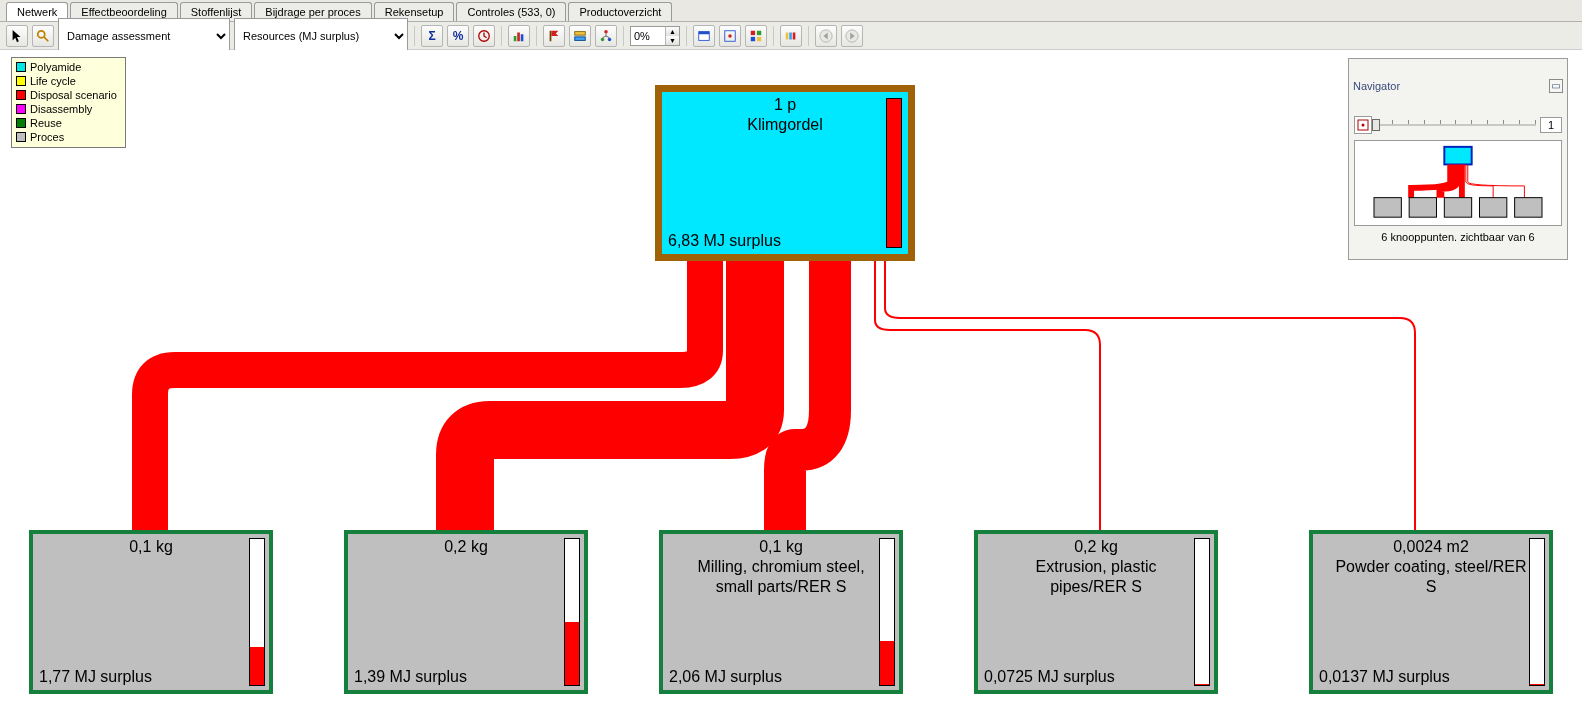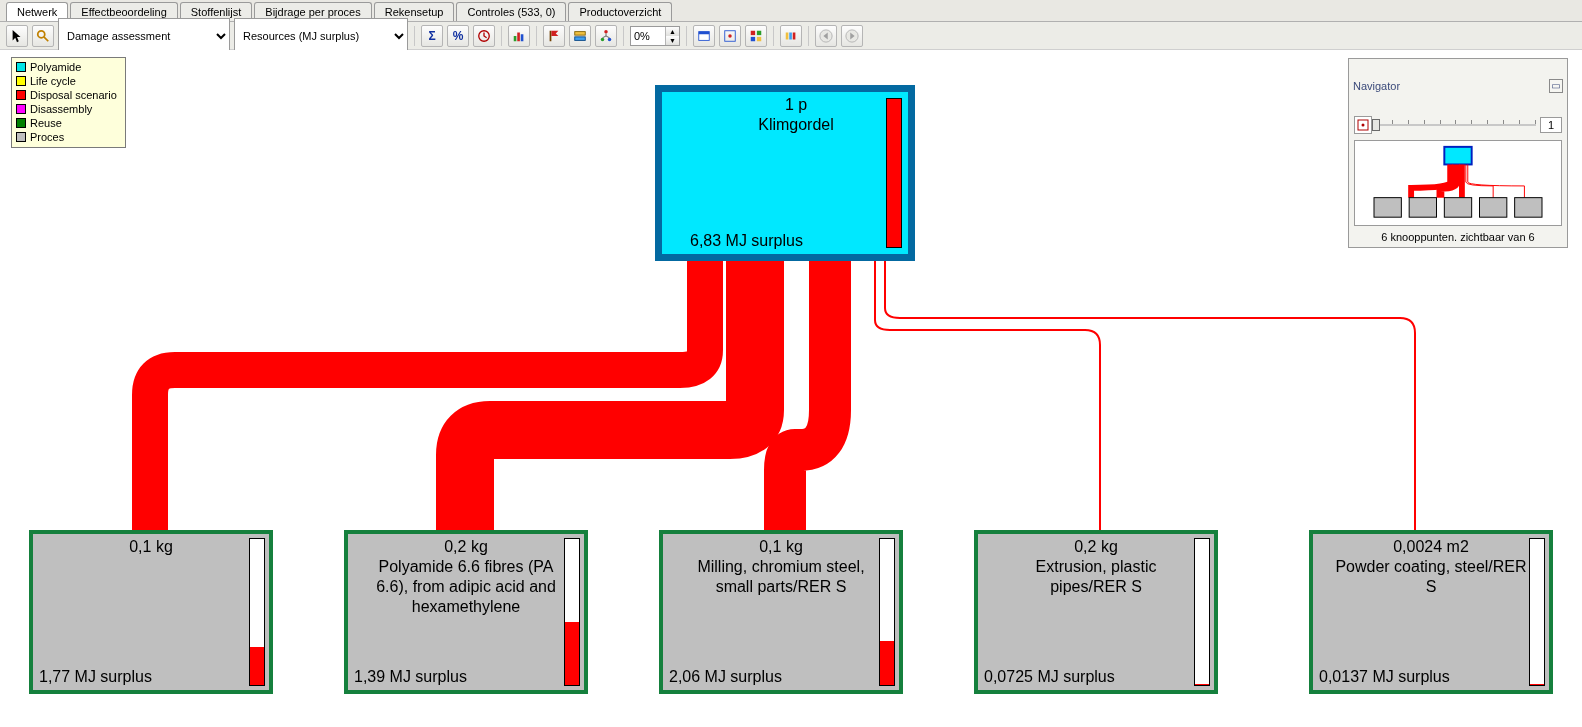--- a/index.html
+++ b/index.html
@@ -33,32 +33,32 @@
   .nav .sliderrow { display:flex; align-items:center; gap:4px; padding:3px 5px; }
   .nav .fitbtn { width:18px; height:18px; border:1px solid #9a9a9a; background:#fff; display:flex; align-items:center; justify-content:center; cursor:pointer; }
   .nav .fitbtn svg{width:12px;height:12px;}
   .nav .slider { flex:1; height:14px; position:relative; }
   .nav .slider .track { position:absolute; left:0; right:0; top:50%; height:2px; background:#c8c8c8; transform:translateY(-50%); }
   .nav .slider .ticks { position:absolute; left:0; right:0; top:2px; height:5px; display:flex; justify-content:space-between; }
   .nav .slider .ticks span{ width:1px; height:5px; background:#8a8a8a; display:block;}
   .nav .slider .thumb { position:absolute; left:0; top:50%; width:8px; height:12px; background:#e6e6e2; border:1px solid #6a6a6a; transform:translate(-50%,-50%); }
   .nav .val { width:22px; height:16px; border:1px solid #9a9a9a; background:#fff; font-size:11px; text-align:center; line-height:14px; }
   .nav .preview { border:1px solid #9a9a9a; margin:3px 5px; height:86px; background:#fff; position:relative; overflow:hidden; }
-  .nav .caption { text-align:center; padding:2px 0 4px; }
+  .nav .caption { text-align:center; padding:2px 0 16px; }
   
   .flows { position:absolute; left:0; top:0; width:100%; height:100%; z-index:5; }
   
   .node { position:absolute; border:4px solid #15803d; background:#bfbfbf; font-size:16px; line-height:20px; color:#000; z-index:10; }
   .node .inner { position:relative; width:100%; height:100%; }
   .node .qty  { text-align:center; padding-top:3px; }
   .node .name { text-align:center; padding:0 22px; }
   .node .val  { position:absolute; left:6px; bottom:3px; }
   .node .bar  { position:absolute; right:4px; top:4px; bottom:4px; width:16px; border:1px solid #000; background:#fff; }
   .node .bar .fill { position:absolute; left:0; right:0; bottom:0; background:#ff0000; }
-  .node.assembly { border:7px solid #0369a1; background:#00e8ff;padding-left:22px; }
+  .node.assembly { border:7px solid #a16207; background:#00e8ff; }
   .node.assembly .bar { right:6px; top:6px; bottom:6px; }
 </style>
 </head>
 <body>
 
 <div class="tabstrip">
   <div class="tab active">Netwerk</div>
   <div class="tab">Effectbeoordeling</div>
   <div class="tab">Stoffenlijst</div>
   <div class="tab">Bijdrage per proces</div>
@@ -283,21 +283,20 @@
       <div class="val">1,77 MJ surplus</div>
       <div class="bar">
           <div class="fill" style="height:26%"></div>
         </div>
     </div>
   </div>
 
   <div class="node" style="left:344px; top:480px; width:244px; height:164px;">
     <div class="inner">
       <div class="qty">0,2 kg</div>
-      <div class="name">Polyamide 6.6 fibres (PA 6.6), from adipic acid and hexamethylene</div>
       <div class="val">1,39 MJ surplus</div>
       <div class="bar">
           <div class="fill" style="height:43%"></div>
         </div>
     </div>
   </div>
 
   <div class="node" style="left:659px; top:480px; width:244px; height:164px;">
     <div class="inner">
       <div class="qty">0,1 kg</div>

